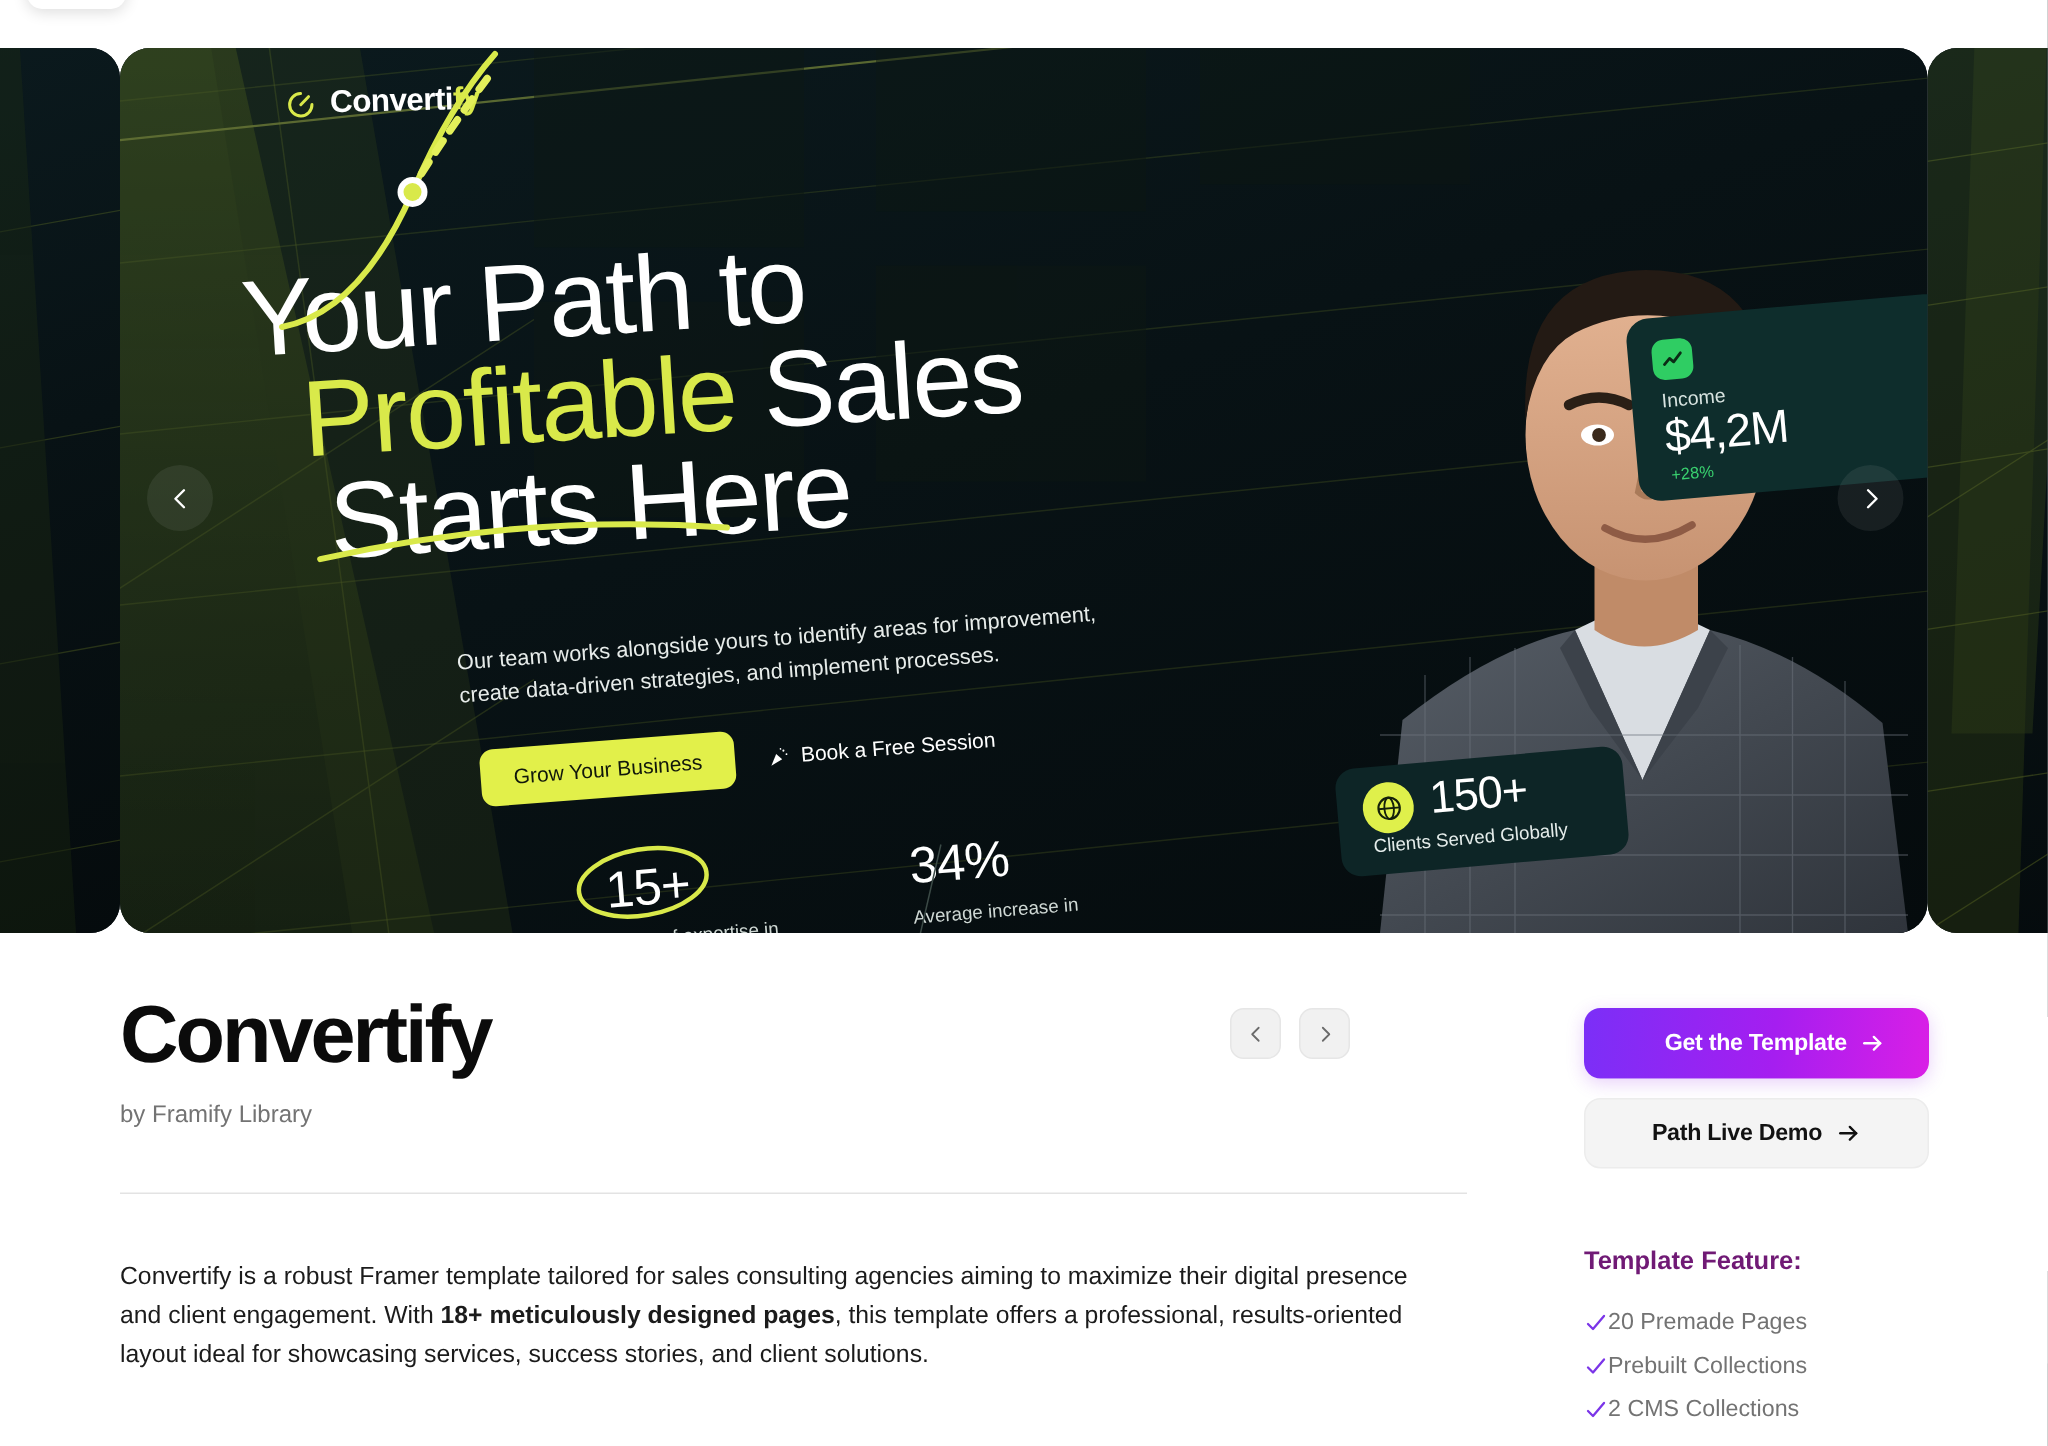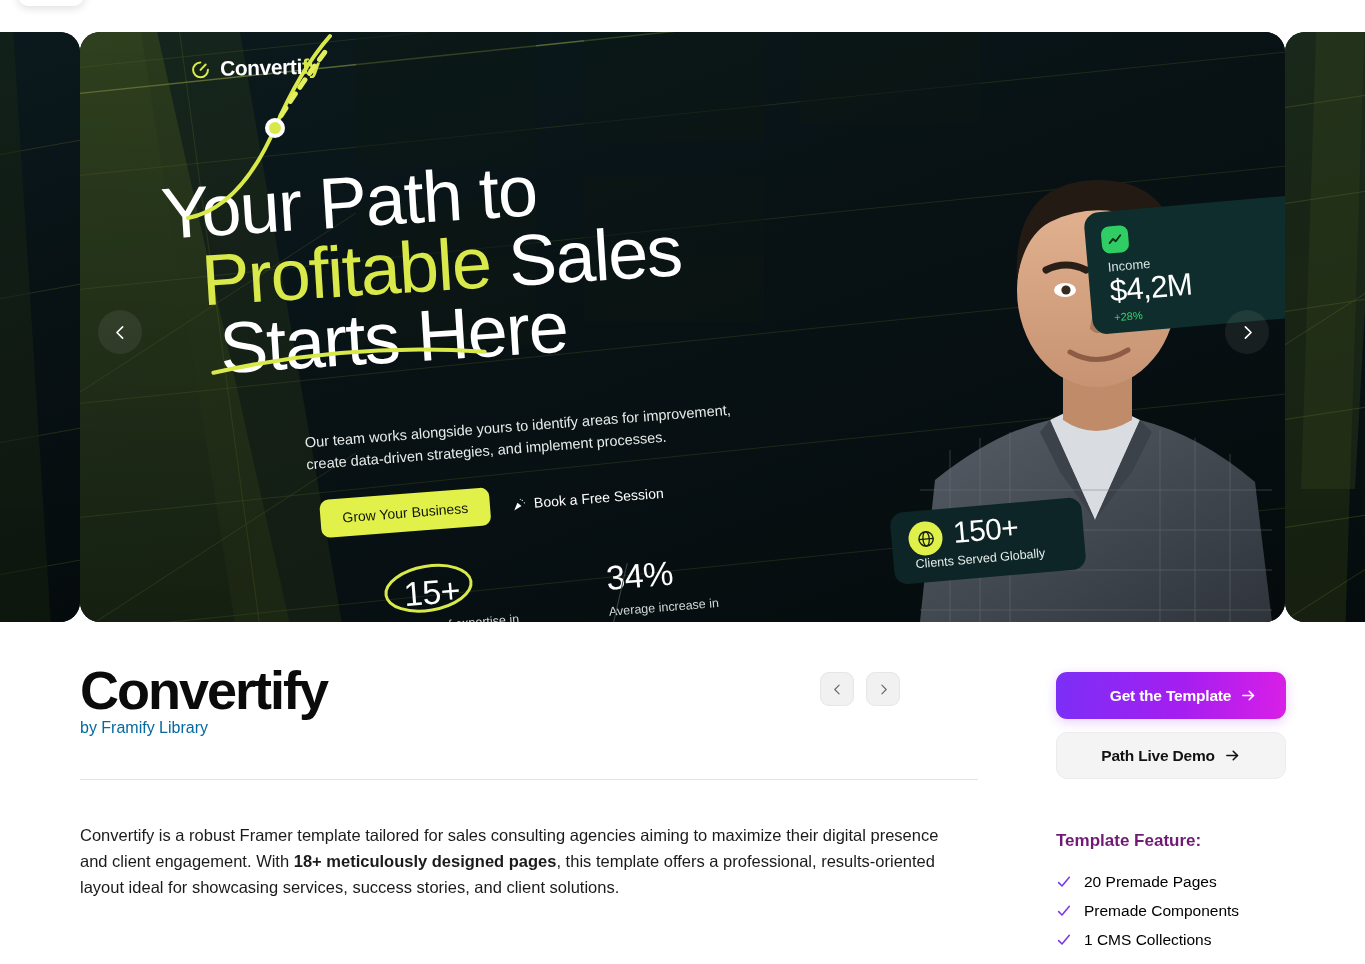--- a/index.html
+++ b/index.html
@@ -111,21 +111,21 @@
     background:rgba(255,255,255,.07); display:flex; align-items:center; justify-content:center;
     cursor:pointer; border:none;
   }
   .car-prev { left:98px; }
   .car-next { left:1225px; }
 
   
   .content { position:absolute; left:0; top:622px; width:1365px; height:287px; background:#fff; }
   .col-main { position:absolute; left:80px; top:40px; width:898px; }
   .title { font-size:54px; font-weight:700; letter-spacing:-2px; color:#0b0b0b; line-height:1.05; }
-  .byline { margin-top:0; font-size:16px; color:#0369a1; }
+  .byline { margin-top:16px; font-size:16px; color:#737373; }
   .hr { margin-top:42px; height:1px; background:#e3e3e3; width:898px; }
   .desc { margin-top:42px; font-size:16.5px; line-height:1.6; color:#1b1b1b; width:880px; }
   .desc b { font-weight:700;margin-top:32px; }
   .keyfeat { margin-top:26px; font-size:16.5px; font-weight:700; color:#0b0b0b; }
 
   .nav-btns { position:absolute; left:820px; top:50px; display:flex; gap:12px; }
   .nav-btn {
     width:34px; height:34px; border-radius:9px; background:#f1f1f1; border:1px solid #e6e6e6;
     display:flex; align-items:center; justify-content:center; cursor:pointer;
   }
@@ -140,21 +140,21 @@
     padding-left:25px;
   }
   .btn-secondary {
     display:flex; align-items:center; justify-content:center; gap:9px;
     width:230px; height:47px; border-radius:11px; cursor:pointer;
     background:#f4f4f4; border:1px solid #ececec; margin-top:13px;
     color:#121212; font-size:15.5px; font-weight:700; letter-spacing:-.2px;
   }
   .feat-title { margin-top:52px; font-size:17px; font-weight:700; color:#701a75; }
   .feat-list { margin-top:22px; display:flex; flex-direction:column; gap:11px; }
-  .feat-item { display:flex; align-items:center; gap:12px; font-size:15.5px; color:#000000; }
+  .feat-item { display:flex; align-items:center; font-size:15.5px; color:#737373; }
   .chk { width:16px; height:16px; flex:0 0 16px; }
 </style>
 </head>
 <body>
 
 <div class="page">
 
   <div class="top-chip"></div>
 
   <div class="carousel">
@@ -433,24 +433,24 @@
         <div class="feat-item">
           <svg class="chk" viewBox="0 0 24 24">
               <path d="M4 13 L9 18 L20 5" fill="none" stroke="#7B35E8" stroke-width="2.3" stroke-linecap="round" stroke-linejoin="round"></path>
             </svg>
           <span>20 Premade Pages</span>
         </div>
         <div class="feat-item">
           <svg class="chk" viewBox="0 0 24 24">
               <path d="M4 13 L9 18 L20 5" fill="none" stroke="#7B35E8" stroke-width="2.3" stroke-linecap="round" stroke-linejoin="round"></path>
             </svg>
-          <span>Premade Components</span>
+          <span>Prebuilt Collections</span>
         </div>
         <div class="feat-item">
           <svg class="chk" viewBox="0 0 24 24">
               <path d="M4 13 L9 18 L20 5" fill="none" stroke="#7B35E8" stroke-width="2.3" stroke-linecap="round" stroke-linejoin="round"></path>
             </svg>
-          <span>1 CMS Collections</span>
+          <span>2 CMS Collections</span>
         </div>
       </div>
     </div>
   </div>
 </div>
 
 </body></html>

